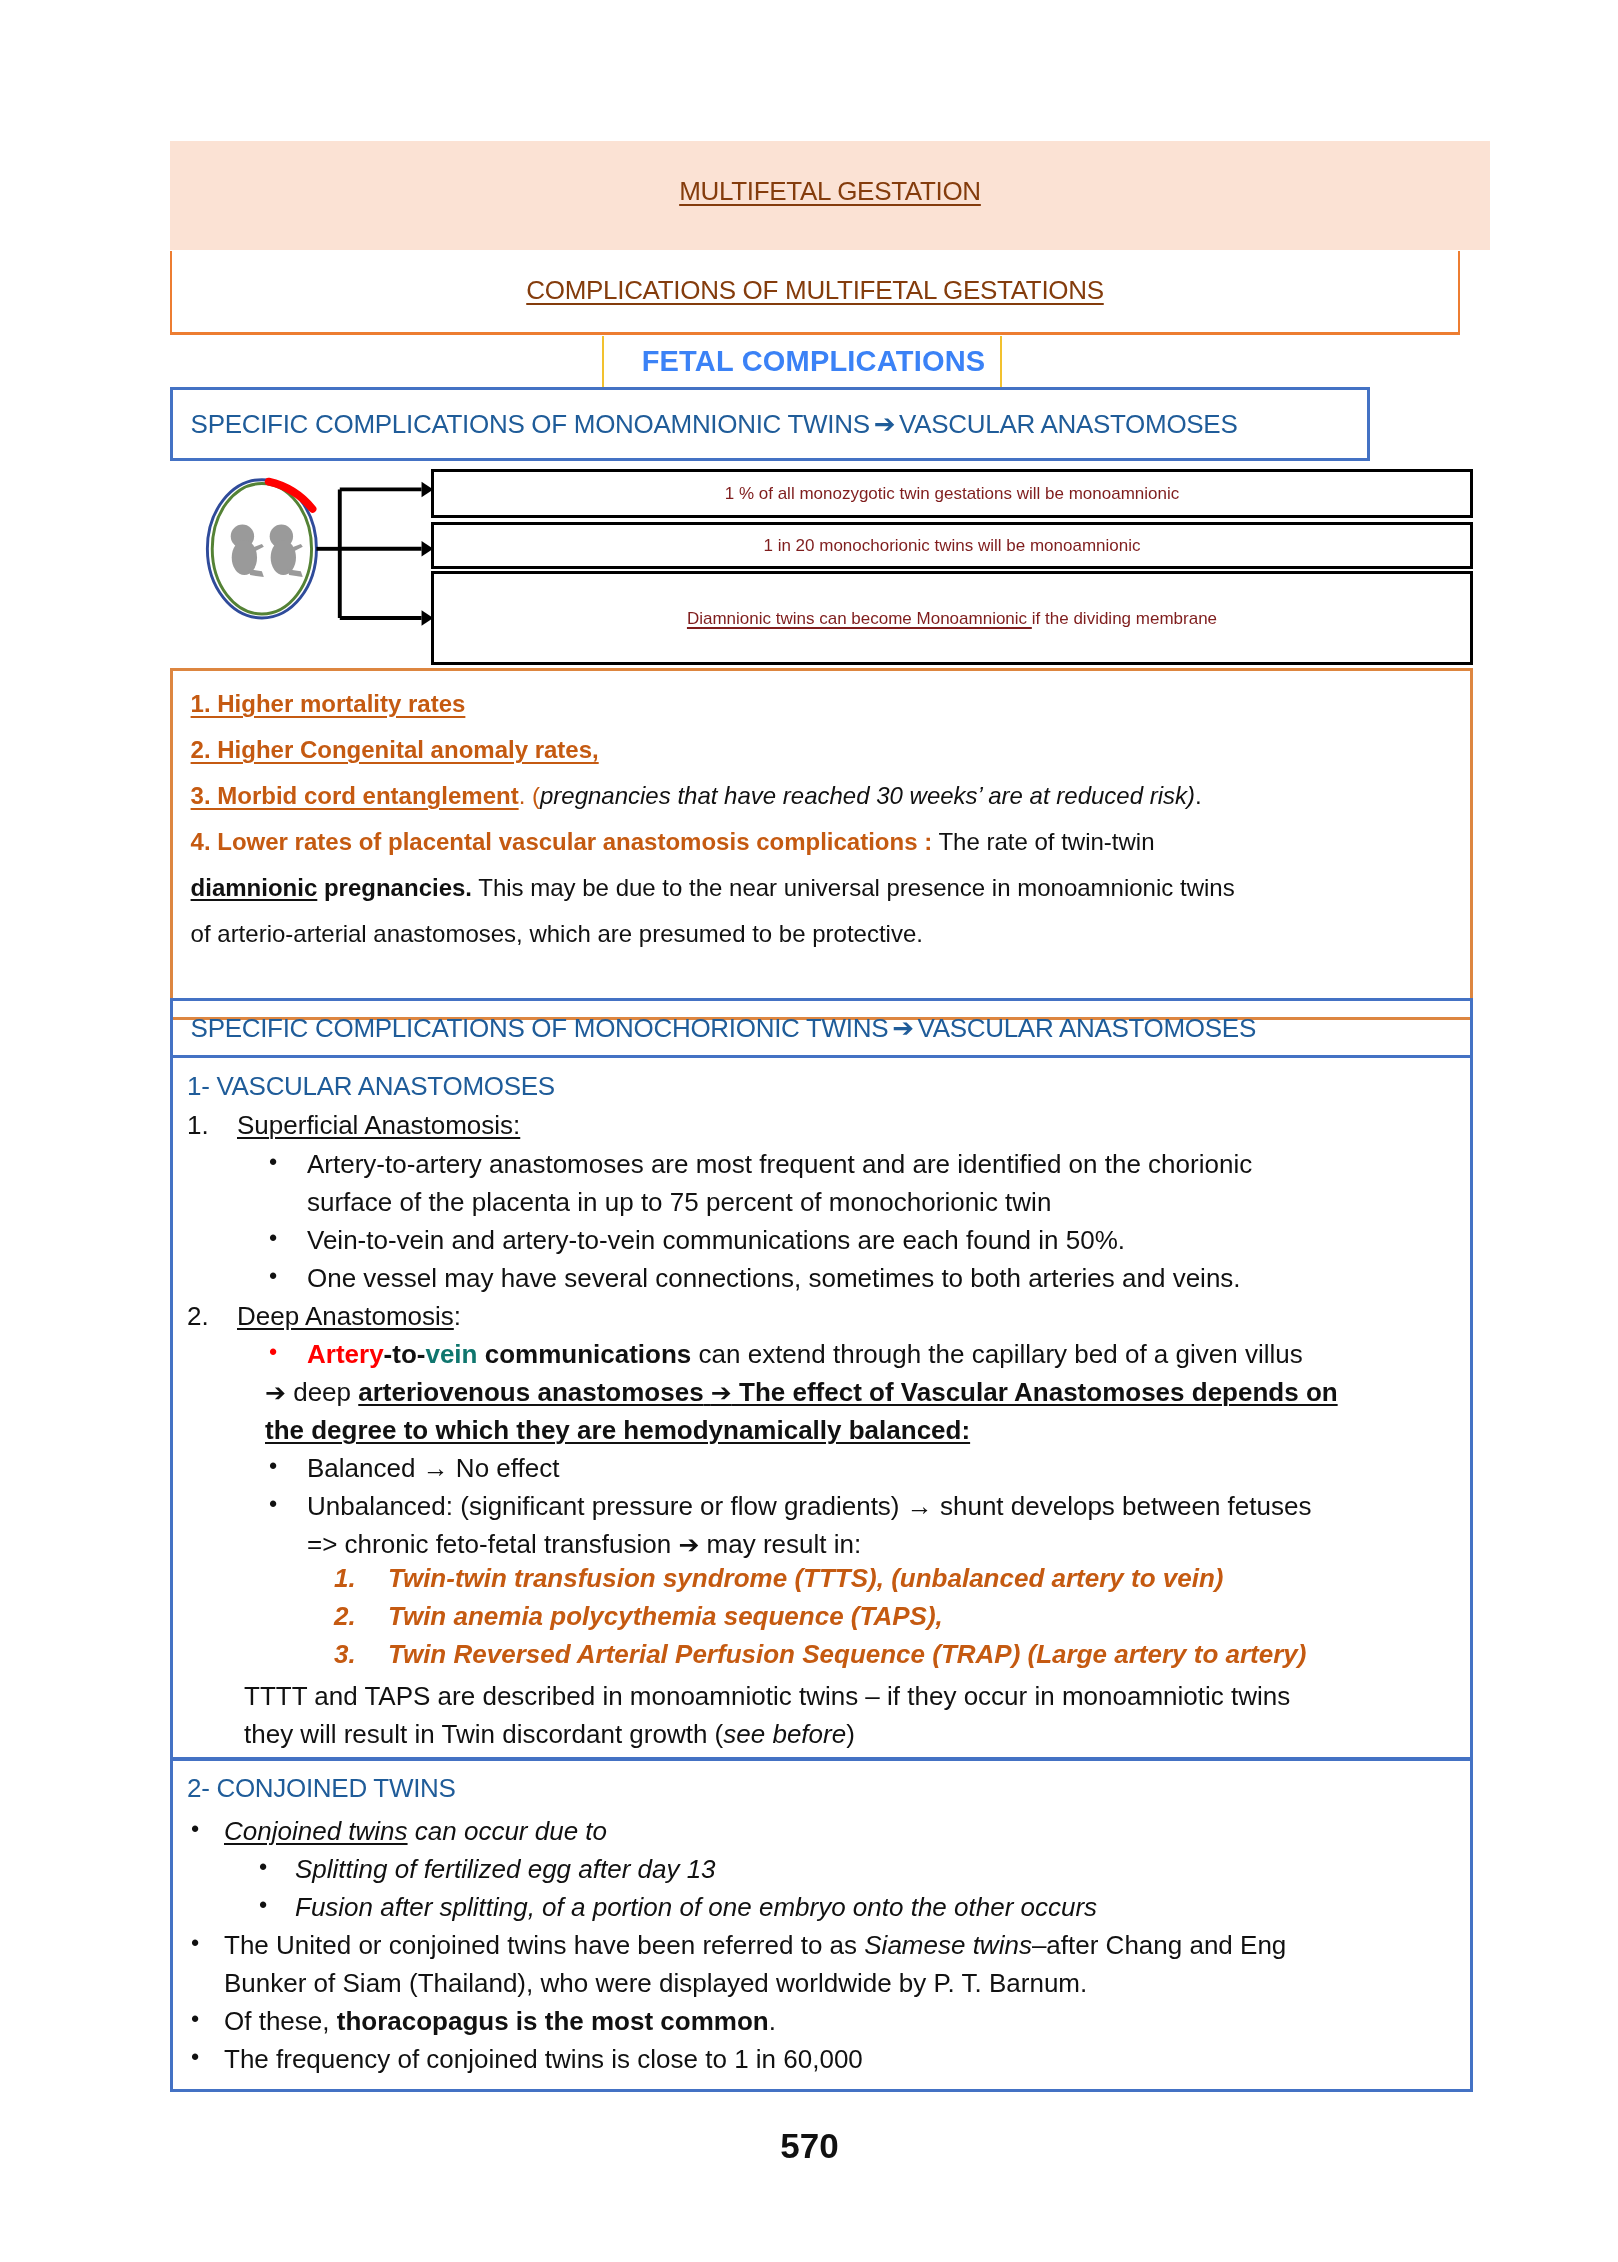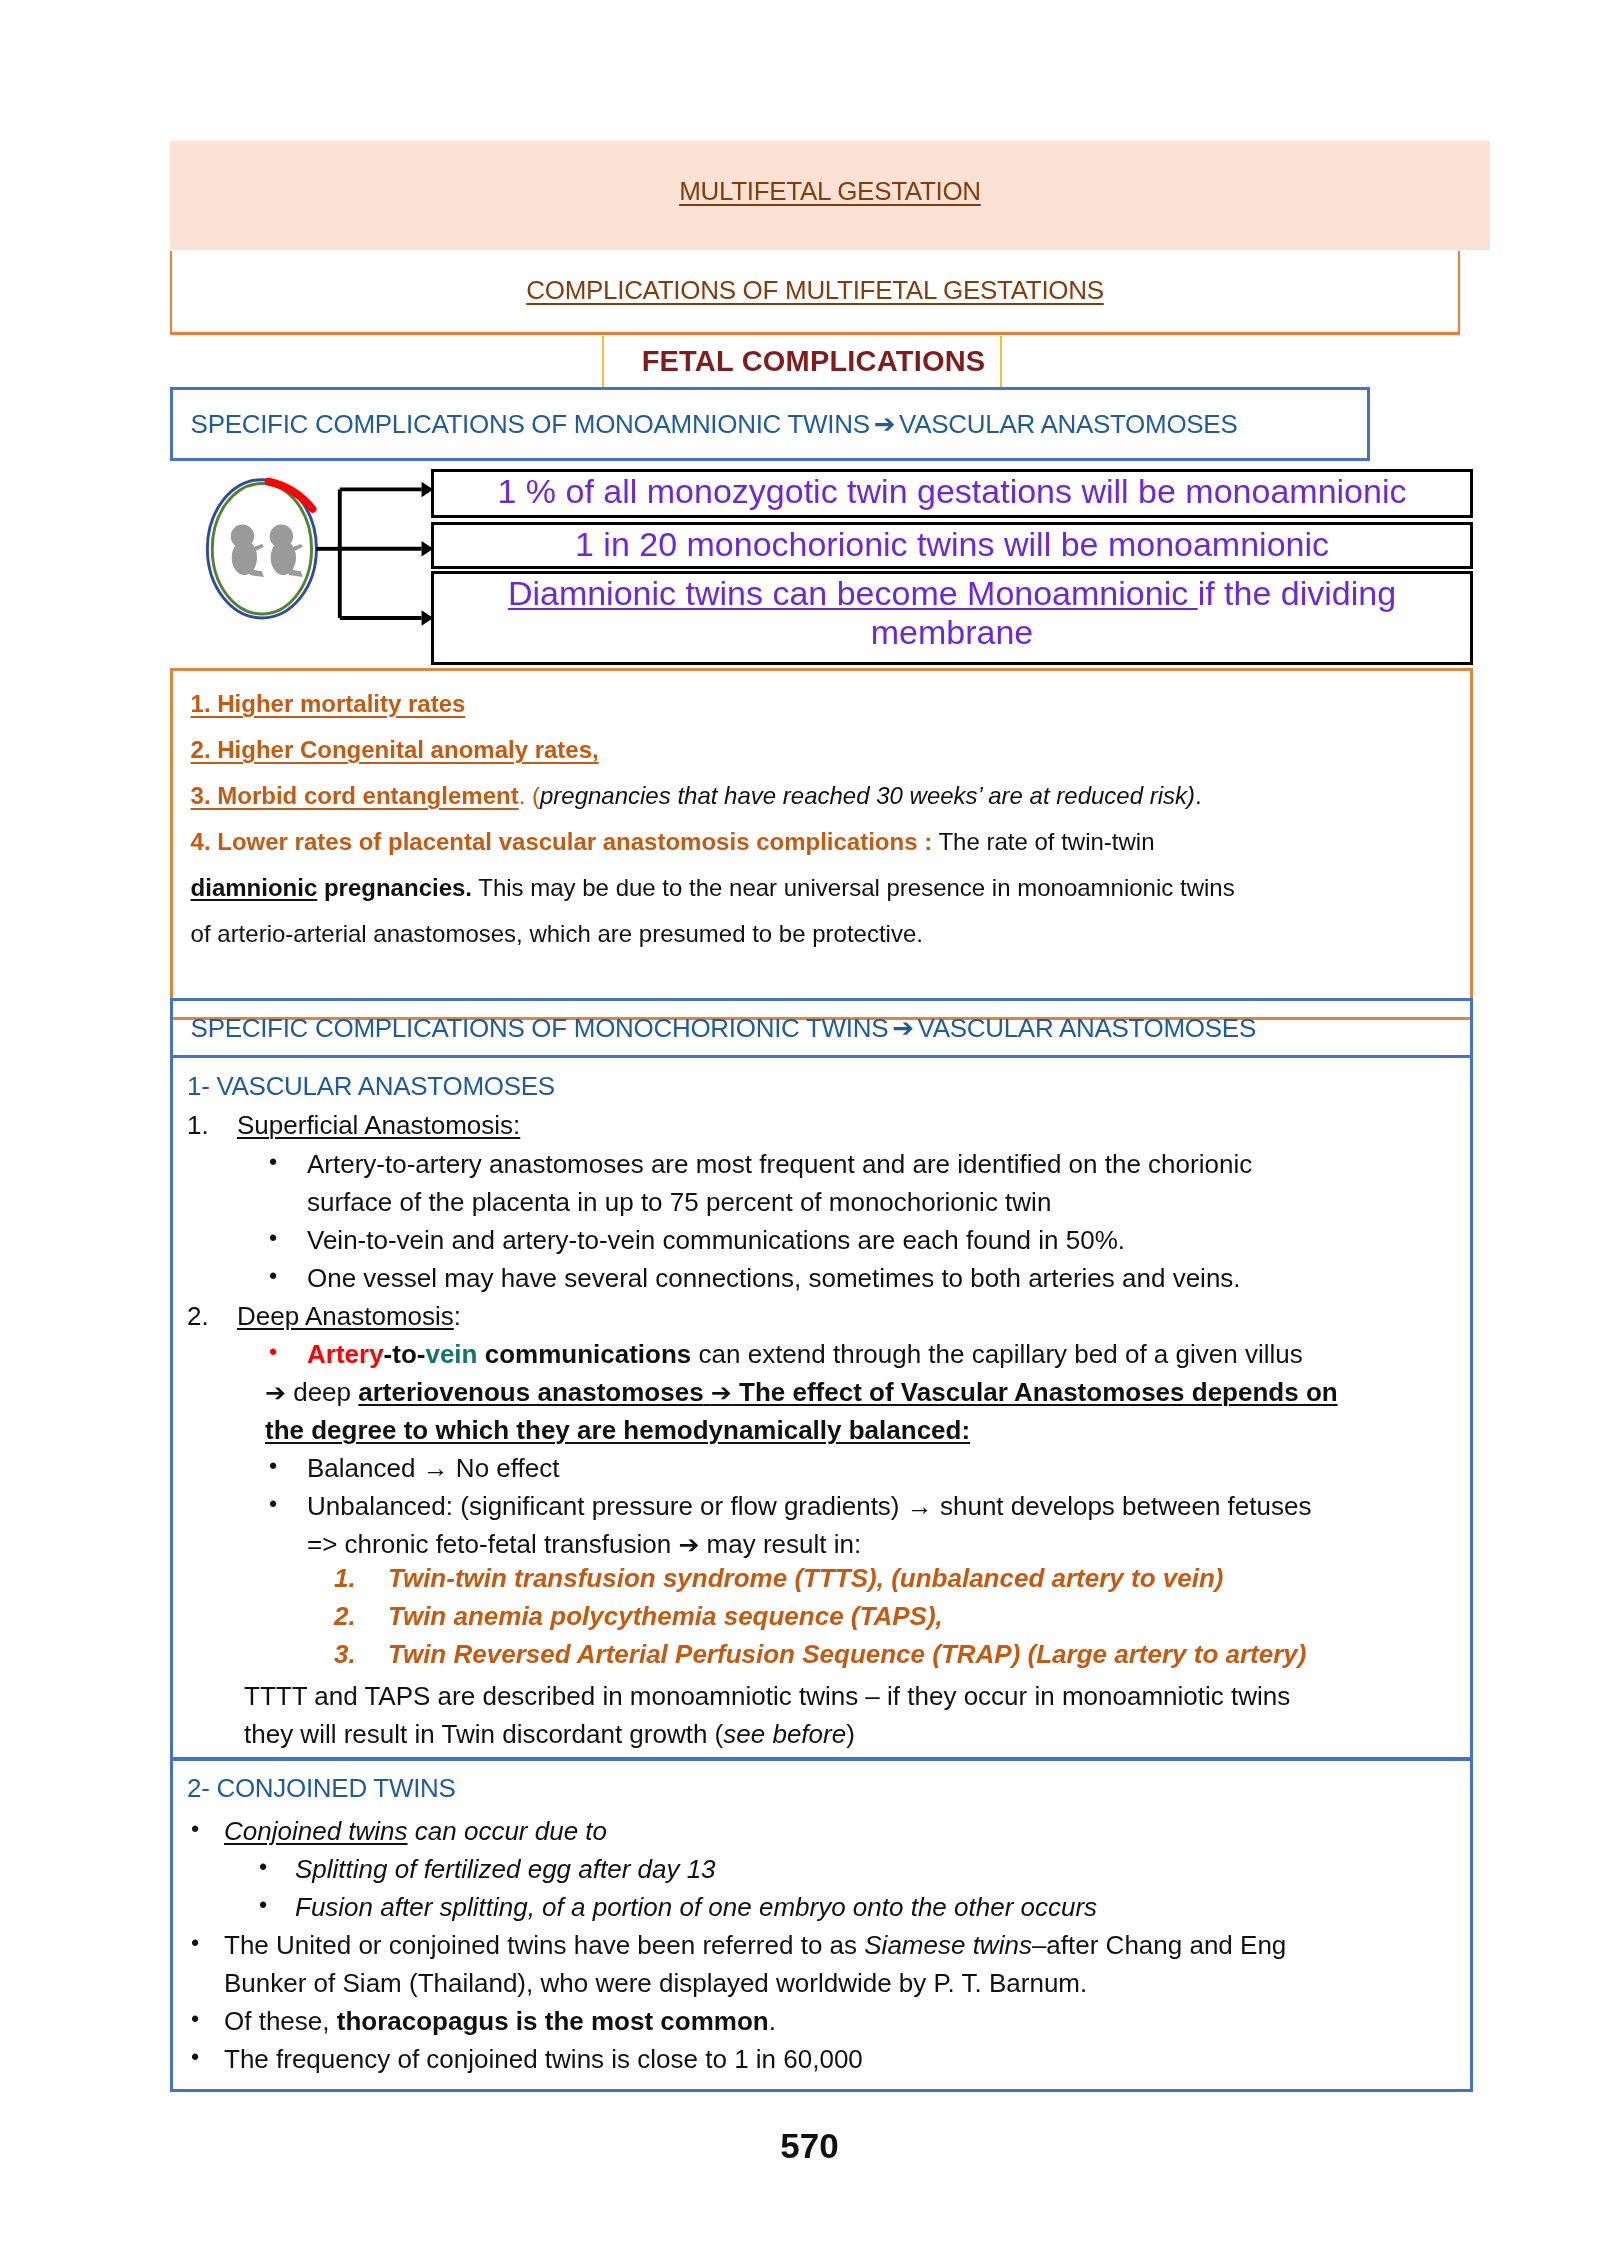--- a/index.html
+++ b/index.html
@@ -7,31 +7,31 @@
   .abs { position: absolute; }
 
   
   #hdr-band { left: 170px; top: 141px; width: 1320px; height: 109px; background: #fbe2d4; }
   #hdr-title { left: 170px; top: 176px; width: 1320px; text-align: center; font-size: 26px; color: #843c0c; text-decoration: underline; text-underline-offset: 3.9px; text-decoration-thickness: 2px; letter-spacing: -0.3px; }
 
   #subhdr-box { left: 170px; top: 251px; width: 1290px; height: 84px; border-left: 2.9px solid #ed7d31; border-right: 2.9px solid #ed7d31; border-bottom: 3.9px solid #ed7d31; box-sizing: border-box; }
   #subhdr-title { left: 170px; top: 275px; width: 1290px; text-align: center; font-size: 26px; color: #843c0c; text-decoration: underline; text-underline-offset: 3.9px; text-decoration-thickness: 2px; letter-spacing: -0.3px; }
 
   #fetal-box { left: 602px; top: 336px; width: 400px; height: 51px; border-left: 2.9px solid #f2c12e; border-right: 2.9px solid #f2c12e; box-sizing: border-box; display: flex; align-items: center; justify-content: center; }
-  #fetal-title { font-size: 29px; font-weight: bold; color: #7f1d1d; letter-spacing: 0.2px; margin-left: 23px; }
+  #fetal-title { font-size: 29px; font-weight: bold; color: #3b82f6; letter-spacing: 0.2px; margin-left: 23px; }
 
   .blue-head { border: 3.9px solid #4472c4; box-sizing: border-box; display: flex; align-items: center; padding-left: 17.6px; }
   .blue-head span { font-size: 26px; color: #1f5c99; letter-spacing: -0.3px; }
   .arrow-glyph { font-family: "DejaVu Sans", sans-serif; font-size: 25px; margin: 0 3.9px; }
 
   #mono-head { left: 170px; top: 387px; width: 1200px; height: 74px; }
 
   
   #diagram { left: 205px; top: 468px; width: 254px; height: 185px; }
-  .fact-box { position: absolute; border: 3.9px solid #000; box-sizing: border-box; display: flex; flex-direction: column; align-items: center; font-size: 34px; color: #6d28d9; text-align: center; line-height: 39px; background: #fff; }
+  .fact-box { position: absolute; border: 3.9px solid #000; box-sizing: border-box; display: flex; flex-direction: column; align-items: center; justify-content: center; font-size: 17px; color: #7f1d1d; text-align: center; line-height: 39px; background: #fff; }
   #fact1 { left: 431px; top: 469px; width: 1042px; height: 49px; }
   #fact2 { left: 431px; top: 522px; width: 1042px; height: 47px; }
   #fact3 { left: 431px; top: 571px; width: 1042px; height: 94px; }
   .u { text-decoration: underline; text-decoration-thickness: 2px; text-underline-offset: 2.9px; }
 
   
   #orange-box { left: 170px; top: 668px; width: 1303px; height: 352px; border: 3.9px solid #dd8640; box-sizing: border-box; padding: 9.8px 15.6px 0 17.6px; font-size: 24px; line-height: 46px; }
   .o-item { color: #c55a11; font-weight: bold; text-decoration: underline; text-decoration-thickness: 2px; text-underline-offset: 3.9px; }
   .o-item-nu { color: #c55a11; font-weight: bold; }
   .it { font-style: italic; }

